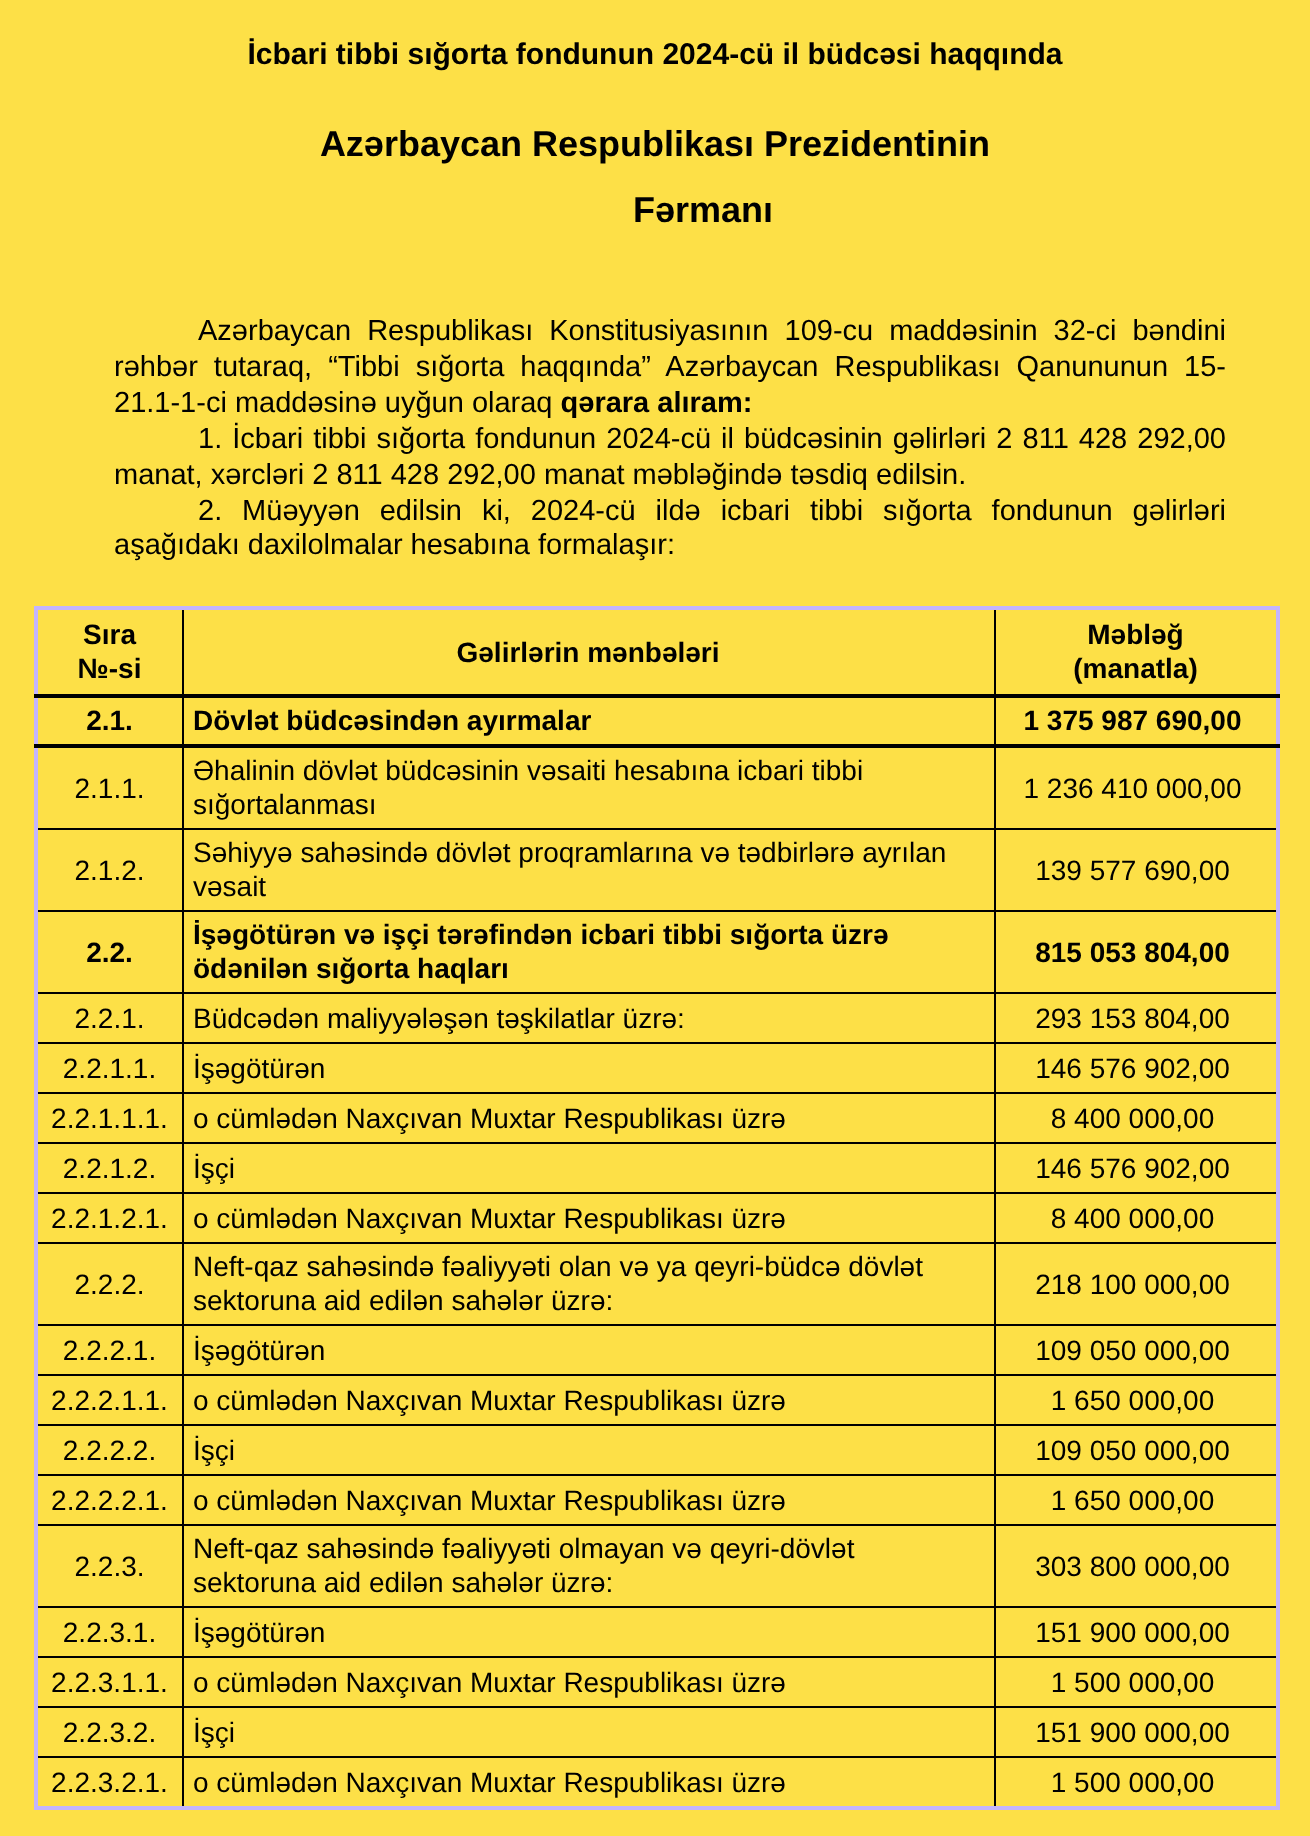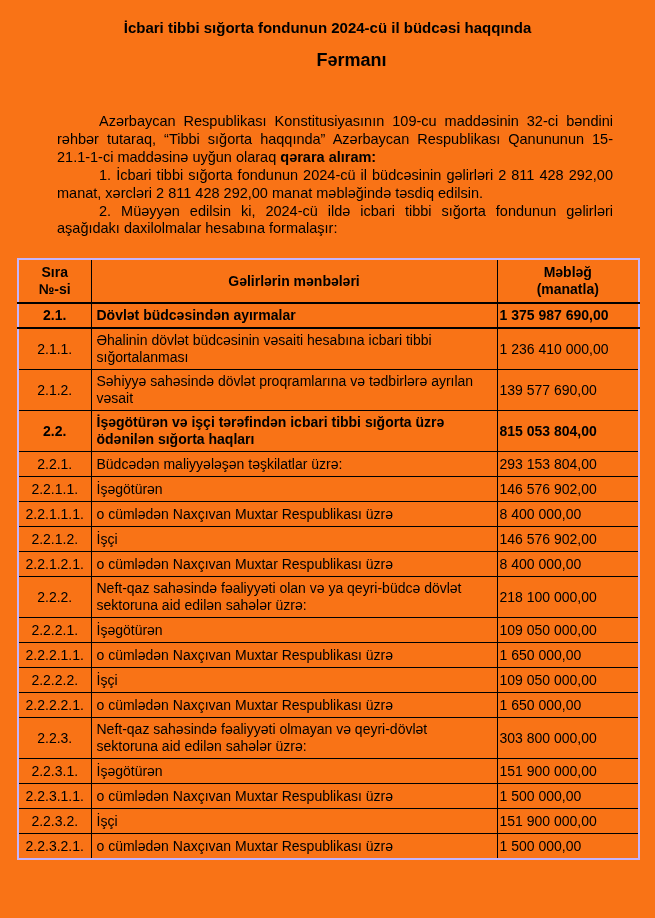--- a/index.html
+++ b/index.html
@@ -4,21 +4,21 @@
 <style>
   * { margin: 0; padding: 0; box-sizing: border-box; }
   html, body { background: #ffffff; }
   body {
     width: 655px;
     height: 918px;
     font-family: "Liberation Sans", sans-serif;
     color: #000000;
     overflow: hidden;
   }
-  .page { width: 655px; height: 918px; background: #f97316; }
+  .page { width: 655px; height: 918px; background: #fde047; }
 
   .doc-subtitle {
     padding-top: 19px;
     text-align: center;
     font-weight: bold;
     font-size: 15px;
     line-height: 18px;
   }
   .doc-heading-1 {
     margin-top: 25px;
@@ -61,30 +61,31 @@
   .budget thead th {
     border-bottom: 2px solid #000000;
     font-weight: bold;
     text-align: center;
     white-space: pre-line;
     padding: 4px 2px;
   }
   .budget td { height: 25px; padding: 3px 2px; }
   .c-no  { text-align: center; }
   .c-label { text-align: left; padding-left: 5px !important; padding-right: 4px !important; }
-  .c-amt { text-align: left; padding-right: 5px !important; }
+  .c-amt { text-align: center; padding-right: 5px !important; }
   tr.bold td { font-weight: bold; }
   tr.thick td { border-bottom: 2px solid #000000; }
 </style>
 </head>
 <body>
 
 <div class="page">
 
   <div class="doc-subtitle">İcbari tibbi sığorta fondunun 2024-cü il büdcəsi haqqında</div>
+  <div class="doc-heading-1">Azərbaycan Respublikası Prezidentinin</div>
   <div class="doc-heading-2">Fərmanı</div>
 
   <div class="preamble">
     <p><span>Azərbaycan Respublikası Konstitusiyasının 109-cu maddəsinin 32-ci bəndini rəhbər tutaraq, “Tibbi sığorta haqqında” Azərbaycan Respublikası Qanununun 15-21.1-1-ci maddəsinə uyğun olaraq </span><span class="b">qərara alıram:</span></p>
     <p>1. İcbari tibbi sığorta fondunun 2024-cü il büdcəsinin gəlirləri 2 811 428 292,00 manat, xərcləri 2 811 428 292,00 manat məbləğində təsdiq edilsin.</p>
     <p>2. Müəyyən edilsin ki, 2024-cü ildə icbari tibbi sığorta fondunun gəlirləri aşağıdakı daxilolmalar hesabına formalaşır:</p>
   </div>
 
   <table class="budget">
     <colgroup>

